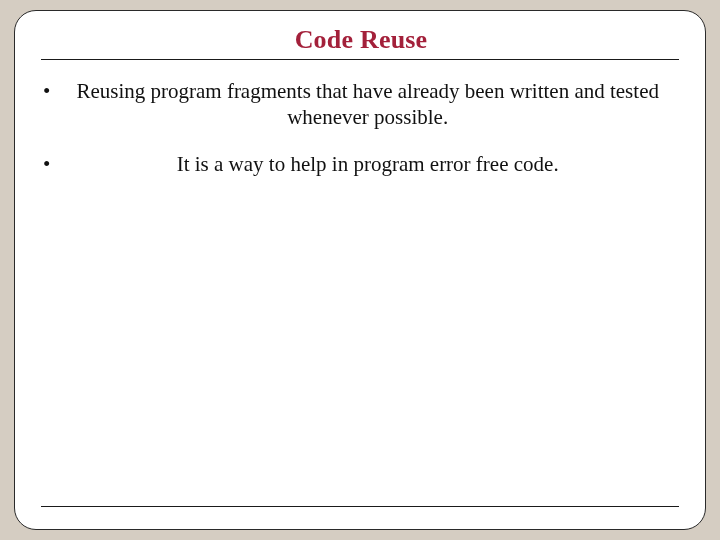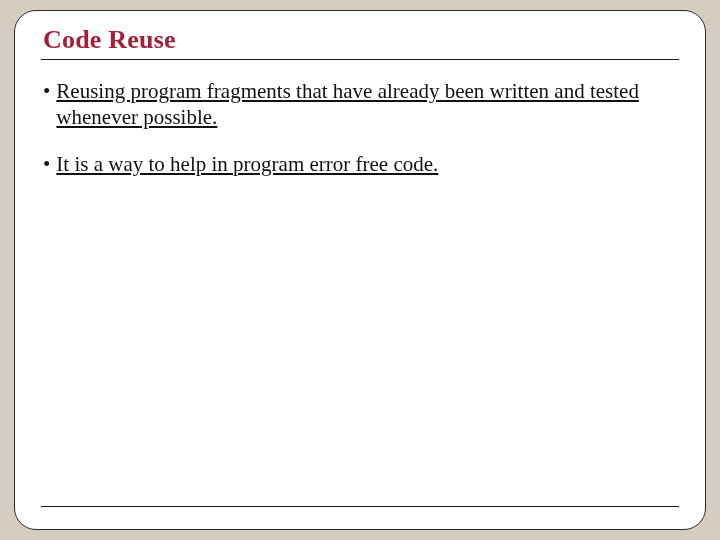--- a/index.html
+++ b/index.html
@@ -14,20 +14,21 @@
     position: absolute;
     left: 14px;
     top: 10px;
     width: 692px;
     height: 520px;
     background: #ffffff;
     border: 1.5px solid #2a2a2a;
     border-radius: 22px;
     box-sizing: border-box;
     padding: 14px 26px 18px 26px;
+    text-align: center;
   }
   .title {
     font-size: 26px;
     font-weight: bold;
     color: #a3203a;
     margin: 0 0 4px 2px;
     letter-spacing: 0.2px;
   }
   .title-rule {
     border: none;
@@ -42,21 +43,20 @@
   .bullet-row {
     display: flex;
     margin-bottom: 20px;
   }
   .bullet-dot {
     flex: 0 0 auto;
     padding: 0 6px 0 2px;
   }
   .bullet-text {
     flex: 1 1 auto;
-    text-decoration: underline;
   }
   .bottom-rule {
     position: absolute;
     left: 26px;
     right: 26px;
     bottom: 22px;
     border: none;
     border-top: 1.5px solid #1a1a1a;
     margin: 0;
   }

